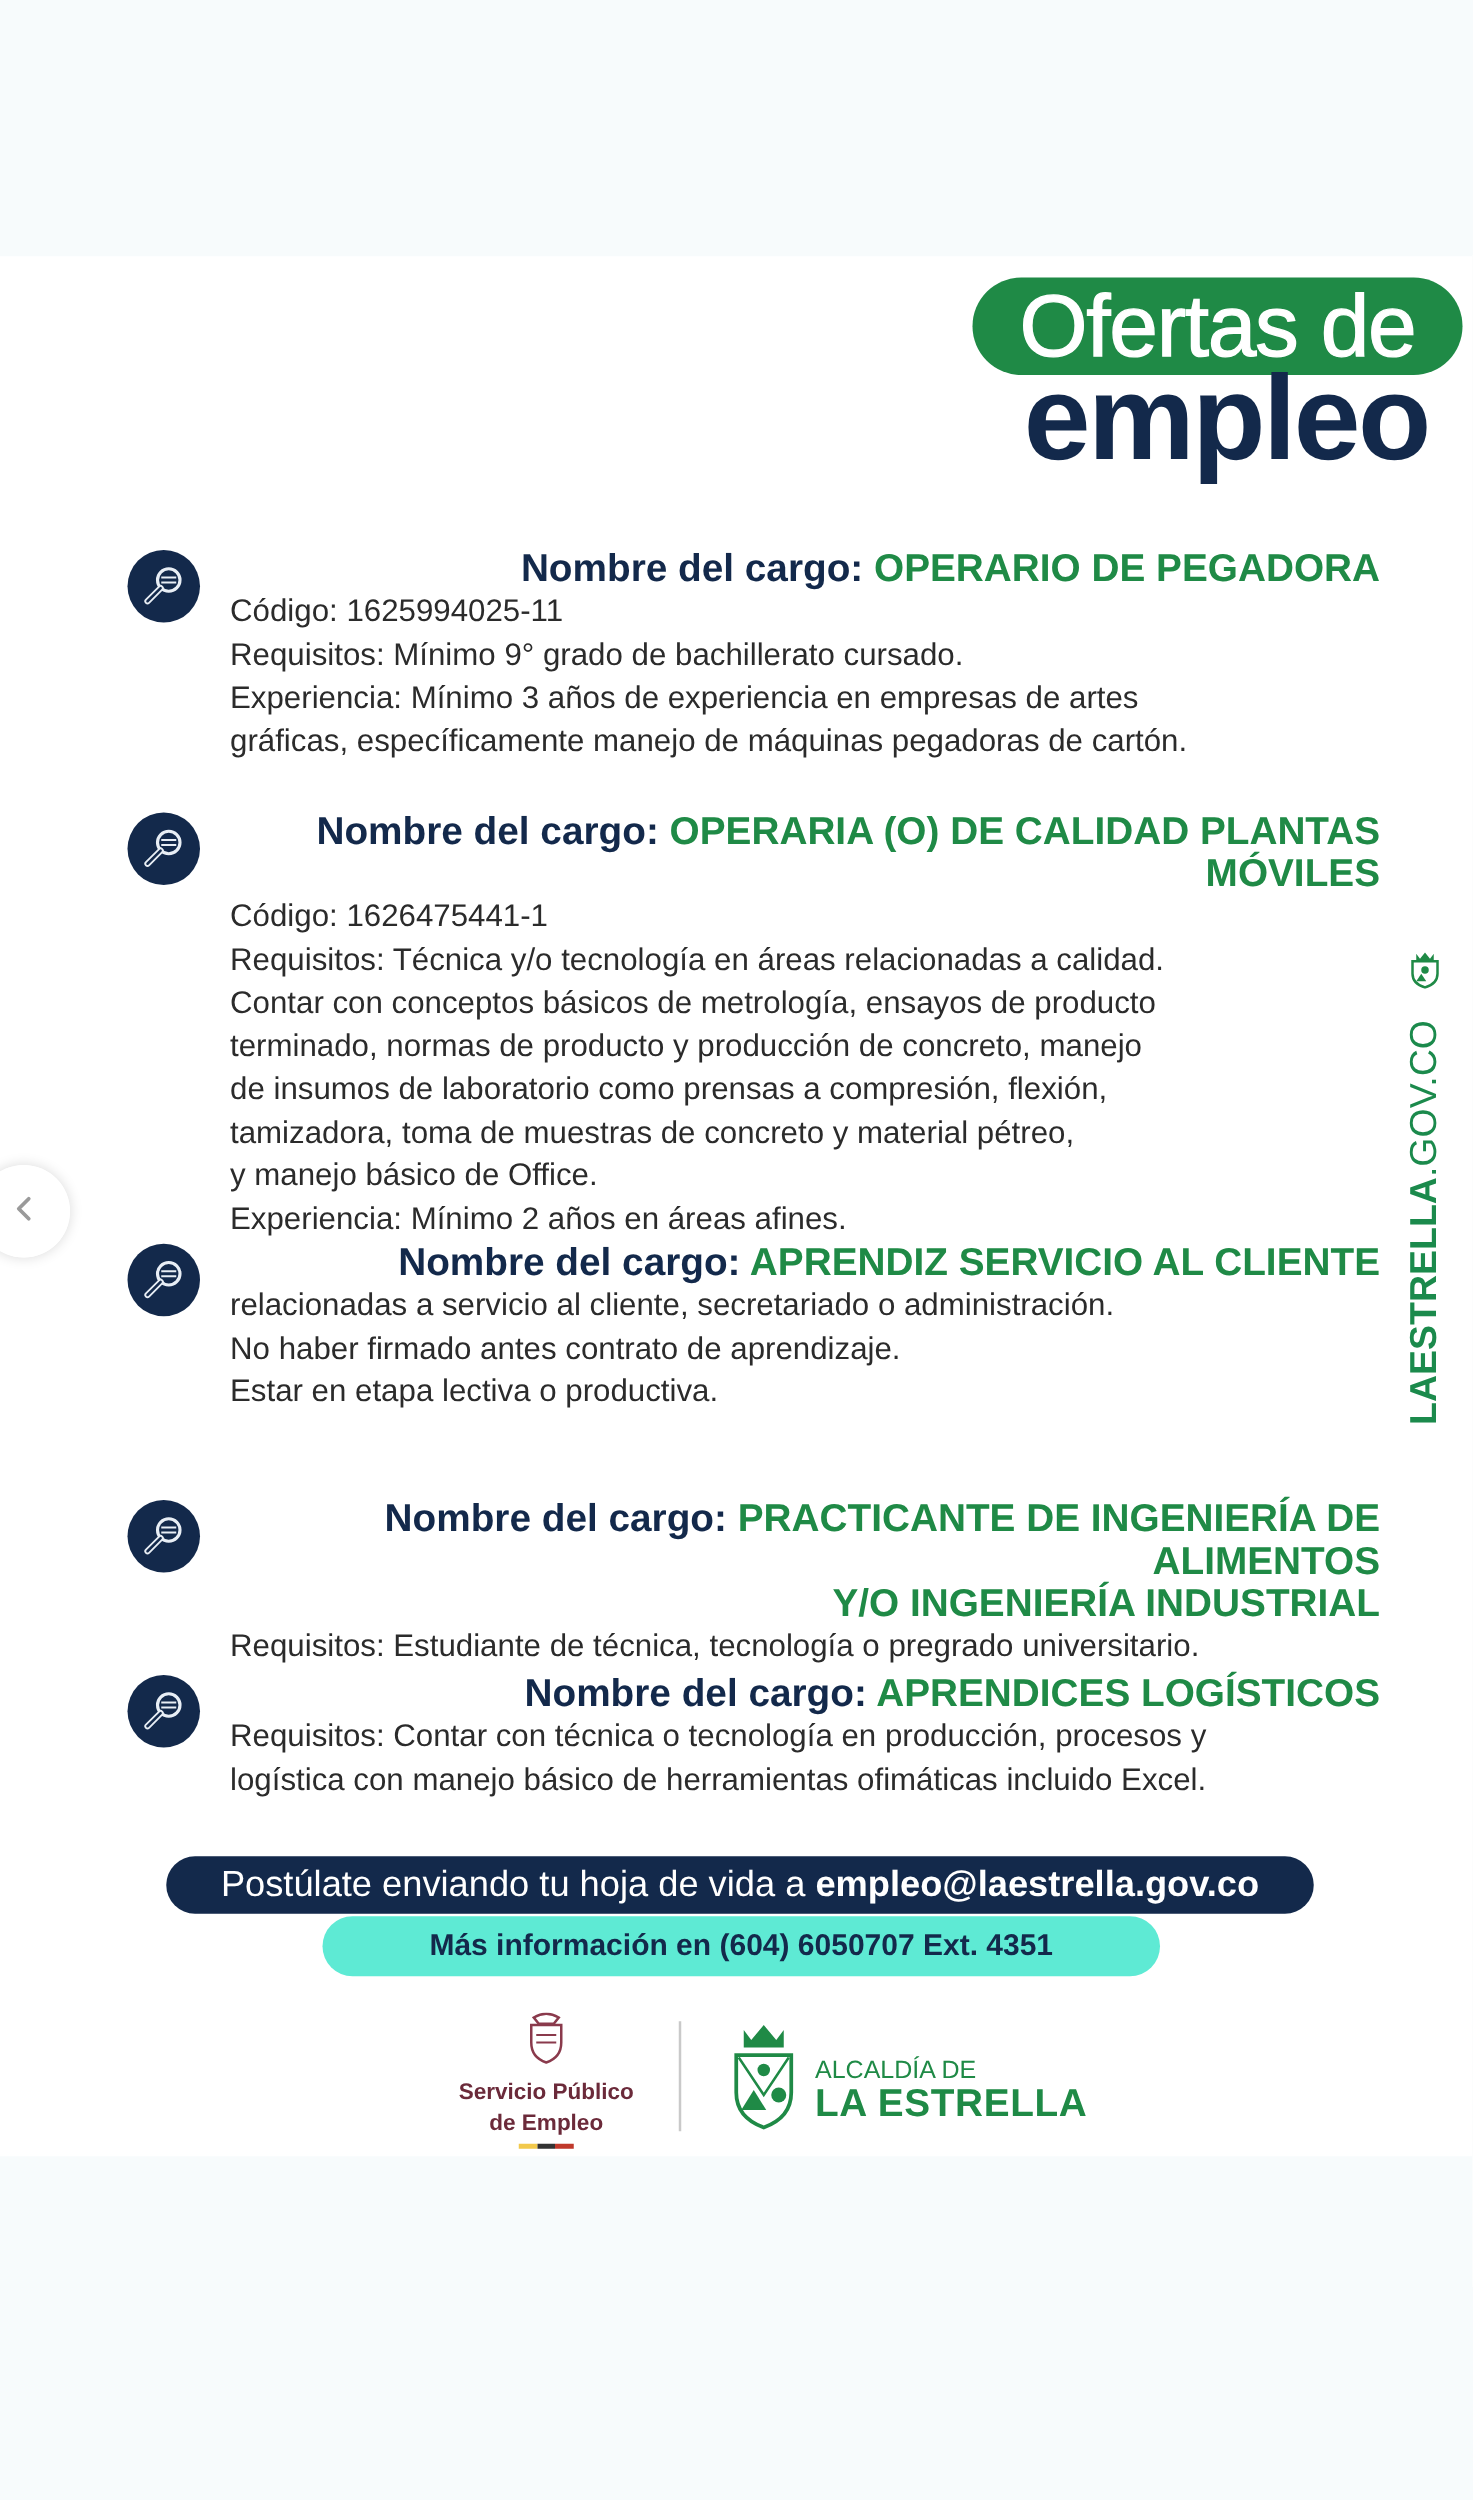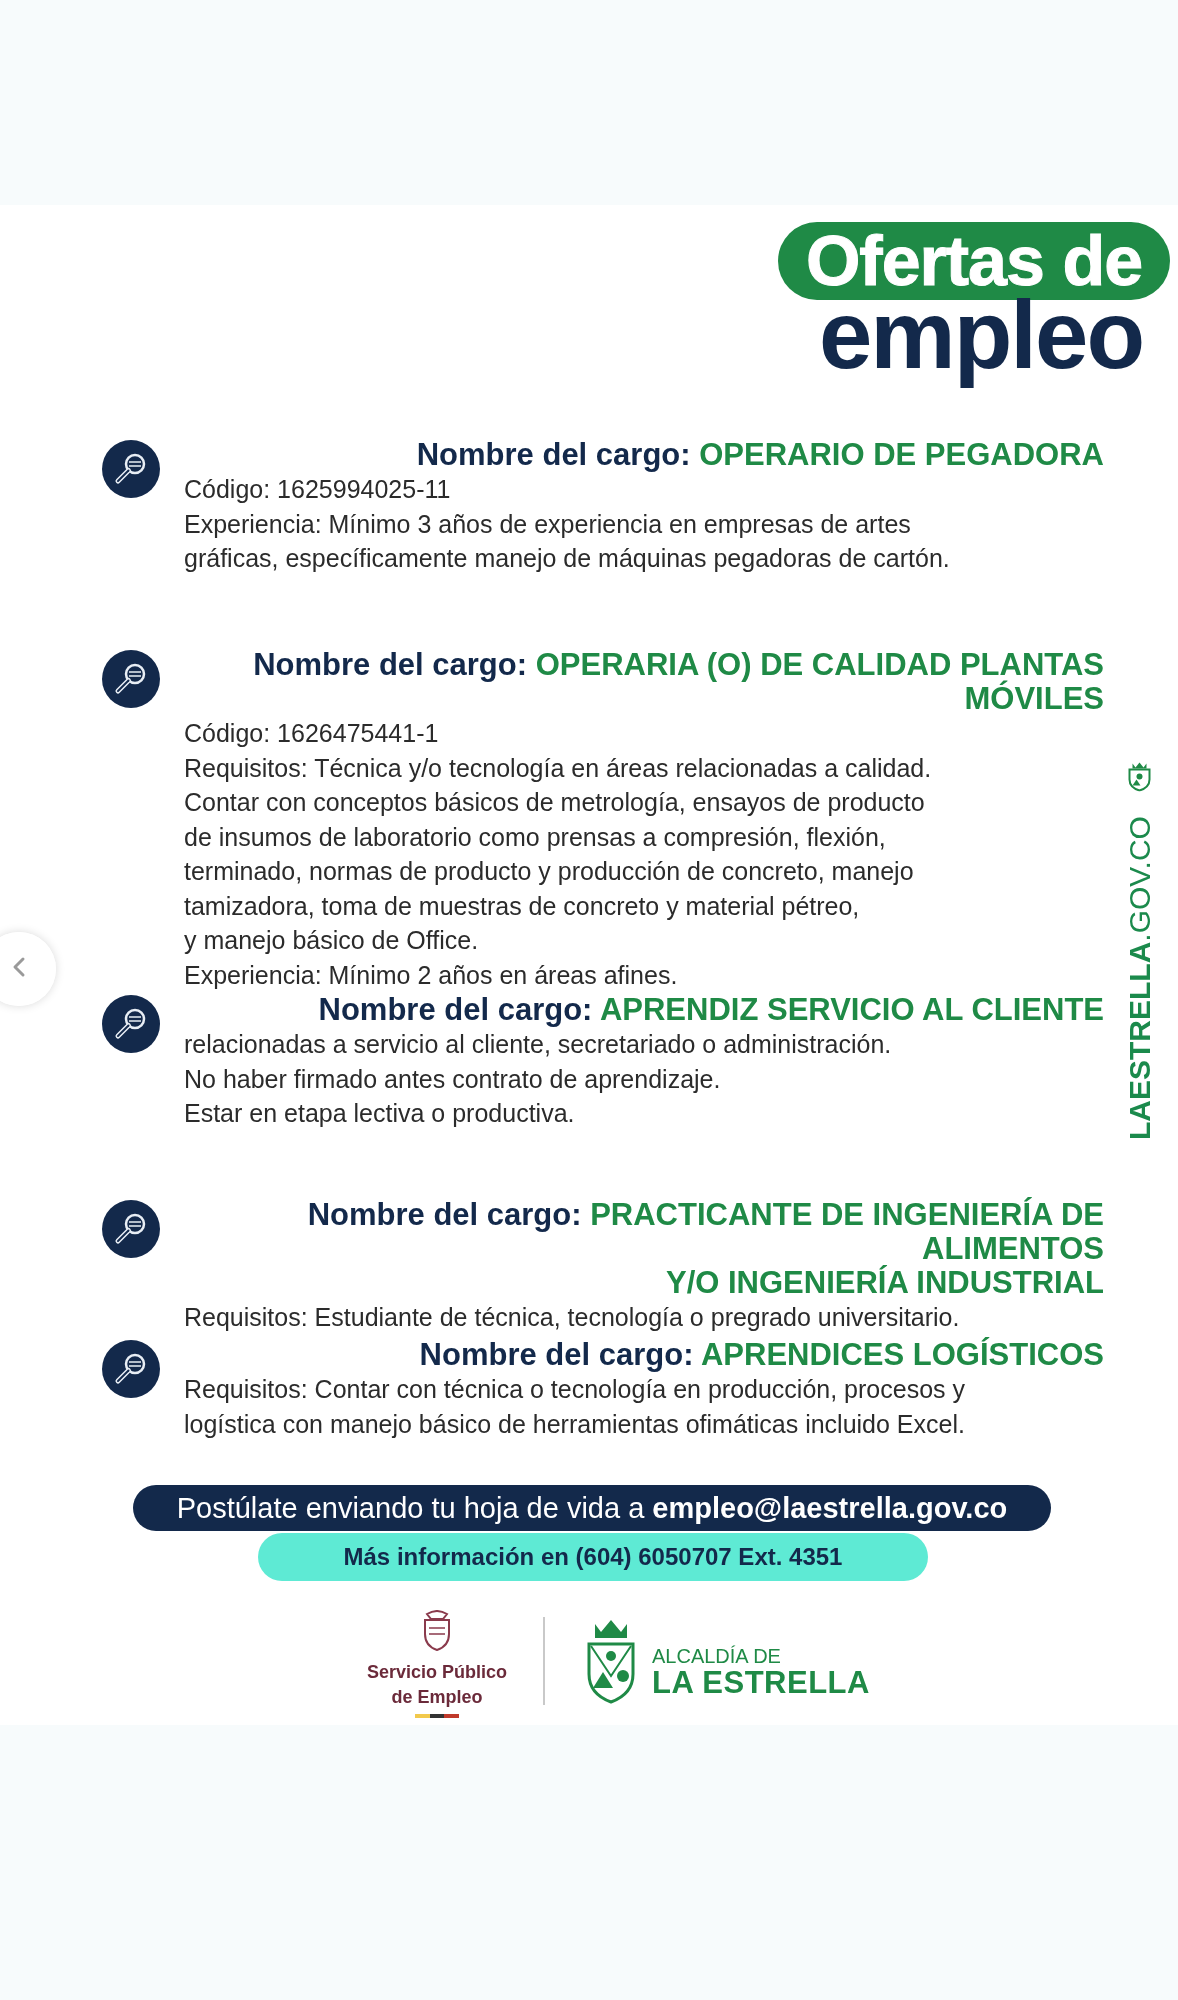--- a/index.html
+++ b/index.html
@@ -14,21 +14,21 @@
     background:#ffffff;
   }
   
   .title-wrap { position:absolute; left:772px; top:222px; width:400px; }
   .title-pill {
     position:absolute; left:6px; top:0; width:392px; height:78px;
     background:#1f8a46; border-radius:40px;
   }
   .title-top {
     position:absolute; left:4px; top:-6px; width:396px;
-    font-size:70px; font-weight:bold; color:#ffffff; letter-spacing:-1px;
+    font-size:70px; font-weight:normal; color:#ffffff; letter-spacing:-1px;
     text-align:center; line-height:90px;
     -webkit-text-stroke:1px #ffffff;
   }
   .title-bottom {
     position:absolute; left:14px; top:58px; width:390px;
     font-size:96px; font-weight:bold; color:#13294b; letter-spacing:-2px;
     line-height:110px; text-align:center;
   }
   
   .vert {
@@ -107,41 +107,42 @@
     <svg width="38" height="38" viewBox="0 0 38 38">
         <circle cx="23" cy="14" r="9" fill="none" stroke="#e8eef5" stroke-width="2.5"></circle>
         <path d="M17 16 h12 M17 12 h12" stroke="#e8eef5" stroke-width="1.6"></path>
         <path d="M16.5 20.5 L6 31" stroke="#e8eef5" stroke-width="5" stroke-linecap="round"></path>
         <path d="M16.5 20.5 L6 31" stroke="#13294b" stroke-width="2" stroke-linecap="round"></path>
       </svg>
   </div>
   <div class="job-text">
     <div class="job-title"><span>Nombre del cargo:</span> <span class="val">OPERARIO DE PEGADORA</span></div>
     <div class="line">Código: 1625994025-11</div>
+    <div class="line">Requisitos: Mínimo 9° grado de bachillerato cursado.</div>
     <div class="line">Experiencia: Mínimo 3 años de experiencia en empresas de artes</div>
     <div class="line">gráficas, específicamente manejo de máquinas pegadoras de cartón.</div>
   </div>
 </div>
 
 <div class="job" style="top:648px;">
   <div class="badge">
     <svg width="38" height="38" viewBox="0 0 38 38">
         <circle cx="23" cy="14" r="9" fill="none" stroke="#e8eef5" stroke-width="2.5"></circle>
         <path d="M17 16 h12 M17 12 h12" stroke="#e8eef5" stroke-width="1.6"></path>
         <path d="M16.5 20.5 L6 31" stroke="#e8eef5" stroke-width="5" stroke-linecap="round"></path>
         <path d="M16.5 20.5 L6 31" stroke="#13294b" stroke-width="2" stroke-linecap="round"></path>
       </svg>
   </div>
   <div class="job-text">
     <div class="job-title"><span>Nombre del cargo:</span> <span class="val">OPERARIA (O) DE CALIDAD PLANTAS MÓVILES</span></div>
     <div class="line">Código: 1626475441-1</div>
     <div class="line">Requisitos: Técnica y/o tecnología en áreas relacionadas a calidad.</div>
     <div class="line">Contar con conceptos básicos de metrología, ensayos de producto</div>
+    <div class="line">terminado, normas de producto y producción de concreto, manejo</div>
     <div class="line">de insumos de laboratorio como prensas a compresión, flexión,</div>
-    <div class="line">terminado, normas de producto y producción de concreto, manejo</div>
     <div class="line">tamizadora, toma de muestras de concreto y material pétreo,</div>
     <div class="line">y manejo básico de Office.</div>
     <div class="line">Experiencia: Mínimo 2 años en áreas afines.</div>
   </div>
 </div>
 
 <div class="job" style="top:993px;">
   <div class="badge">
     <svg width="38" height="38" viewBox="0 0 38 38">
         <circle cx="23" cy="14" r="9" fill="none" stroke="#e8eef5" stroke-width="2.5"></circle>

